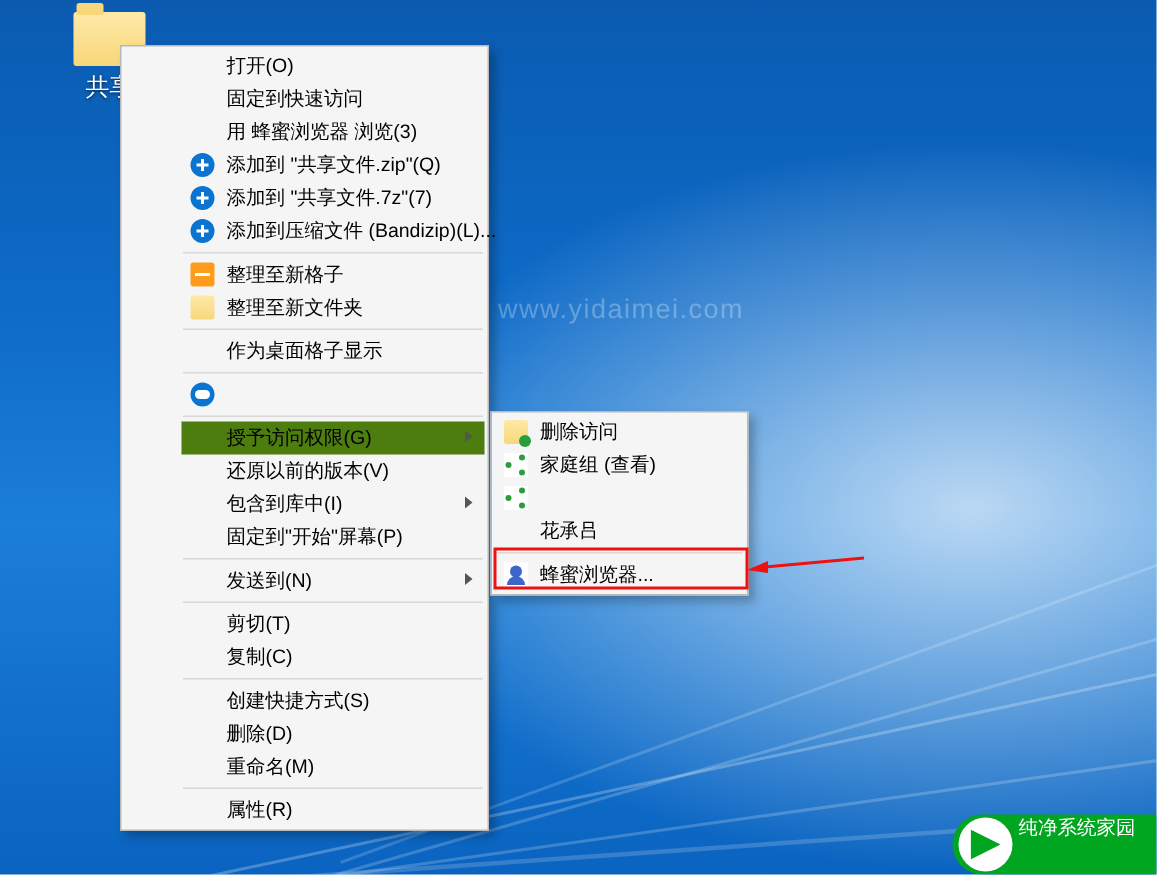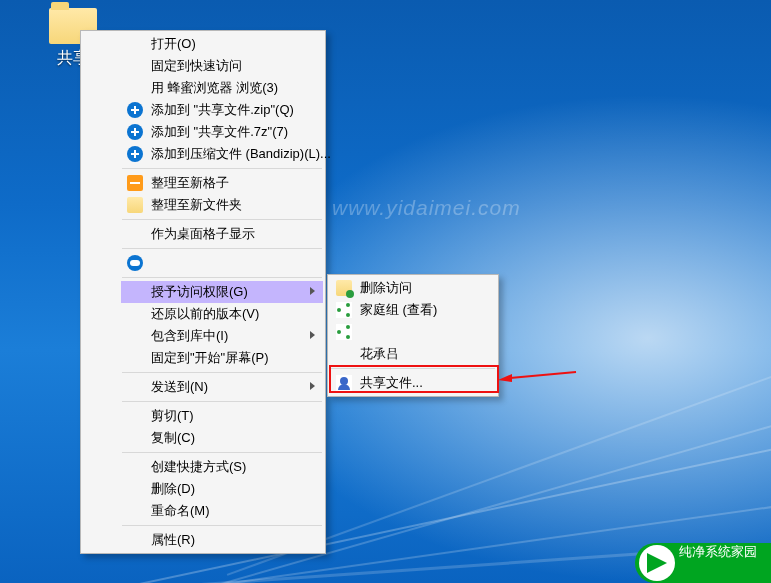--- a/index.html
+++ b/index.html
@@ -21,21 +21,21 @@
   .desktop-icon{position:absolute;left:44px;top:8px;width:58px;text-align:center;color:#fff;}
   .folder{width:48px;height:36px;margin:0 auto 4px;background:linear-gradient(#ffe9a8,#f7d77a);border-radius:2px;position:relative;}
   .folder:before{content:"";position:absolute;top:-6px;left:2px;width:18px;height:8px;background:#f7d77a;border-radius:2px 2px 0 0;}
   .desktop-icon span{font-size:16px;text-shadow:0 1px 2px rgba(0,0,0,.7);}
 
   
   .menu{position:absolute;background:#f5f5f5;border:1px solid #b8b8b8;box-shadow:4px 4px 6px rgba(0,0,0,.25);padding:2px;}
   .menu1{left:80px;top:30px;width:246px;padding-left:40px;}
   .menu2{left:327px;top:274px;width:172px;text-align:center;}
   .row{display:flex;align-items:center;height:22px;padding:0 22px 0 30px;position:relative;white-space:nowrap;color:#000;}
-  .row.hl{background:#c4b5fd;}
+  .row.hl{background:#4d7c0f;}
   .row .ico{position:absolute;left:6px;top:3px;width:16px;height:16px;}
   .row .arrow{position:absolute;right:8px;top:6px;width:0;height:0;border-left:5px solid #555;border-top:4px solid transparent;border-bottom:4px solid transparent;}
   .sep{height:1px;background:#d8d8d8;margin:3px 1px;}
   
   .i-blue{background:#0b74d1;border-radius:50%;}
   .i-blue:after{content:"";position:absolute;left:4px;top:7px;width:8px;height:2px;background:#fff;}
   .i-blue:before{content:"";position:absolute;left:7px;top:4px;width:2px;height:8px;background:#fff;}
   .i-box{background:#ff9b1a;border-radius:2px;}
   .i-box:after{content:"";position:absolute;left:3px;top:7px;width:10px;height:2px;background:#fff;}
   .i-fold{background:linear-gradient(#ffe9a8,#f7d77a);border-radius:2px;}
@@ -47,21 +47,21 @@
   .i-user:before{content:"";position:absolute;left:4px;top:2px;width:8px;height:8px;border-radius:50%;background:#3a67c9;}
   .i-user:after{content:"";position:absolute;left:2px;top:9px;width:12px;height:6px;border-radius:6px 6px 0 0;background:#3a67c9;}
   .i-shfold{background:linear-gradient(#ffe9a8,#f7d77a);border-radius:2px;}
   .i-shfold:after{content:"";position:absolute;right:-2px;bottom:-2px;width:8px;height:8px;border-radius:50%;background:#2a9d3e;}
 
   
   .redbox{position:absolute;border:2px solid #e11;left:329px;top:365px;width:170px;height:28px;pointer-events:none;}
   .redarrow{position:absolute;left:498px;top:362px;width:80px;height:20px;pointer-events:none;}
 
   
-  .wm{position:absolute;color:rgba(255,255,255,.28);font-size:21px;letter-spacing:1px;font-style:italic;}
+  .wm{position:absolute;color:rgba(255,255,255,.28);font-size:18px;letter-spacing:1px;}
   .wm1{left:332px;top:196px;}
 
   
   .badge{position:absolute;right:0;bottom:0;height:40px;display:flex;background:#00a520;border-radius:20px 0 0 20px;padding:0 14px 0 44px;color:#fff;font-size:15px;}
   .badge .logo{position:absolute;left:4px;top:2px;width:36px;height:36px;border-radius:50%;background:#fff;}
   .badge .logo:before{content:"";position:absolute;left:8px;top:8px;width:20px;height:20px;background:#00a520;clip-path:polygon(50% 0,100% 100%,0 100%);transform:rotate(90deg);}
 </style>
 </head>
 <body>
 
@@ -171,21 +171,21 @@
     </div>
   <div class="row">
       <span class="ico i-share"></span>
     </div>
   <div class="row">
       <span>花承吕</span>
     </div>
   <div class="sep"></div>
   <div class="row">
       <span class="ico i-user"></span>
-      <span>共享文件...</span>
+      <span>蜂蜜浏览器...</span>
     </div>
 </div>
 
 <div class="redbox"></div>
 <svg class="redarrow" viewBox="0 0 80 20">
   <line x1="78" y1="10" x2="12" y2="16" stroke="#e11" stroke-width="2"></line>
   <polygon points="0,18 14,12 14,20" fill="#e11"></polygon>
 </svg>
 
 <div class="badge">

